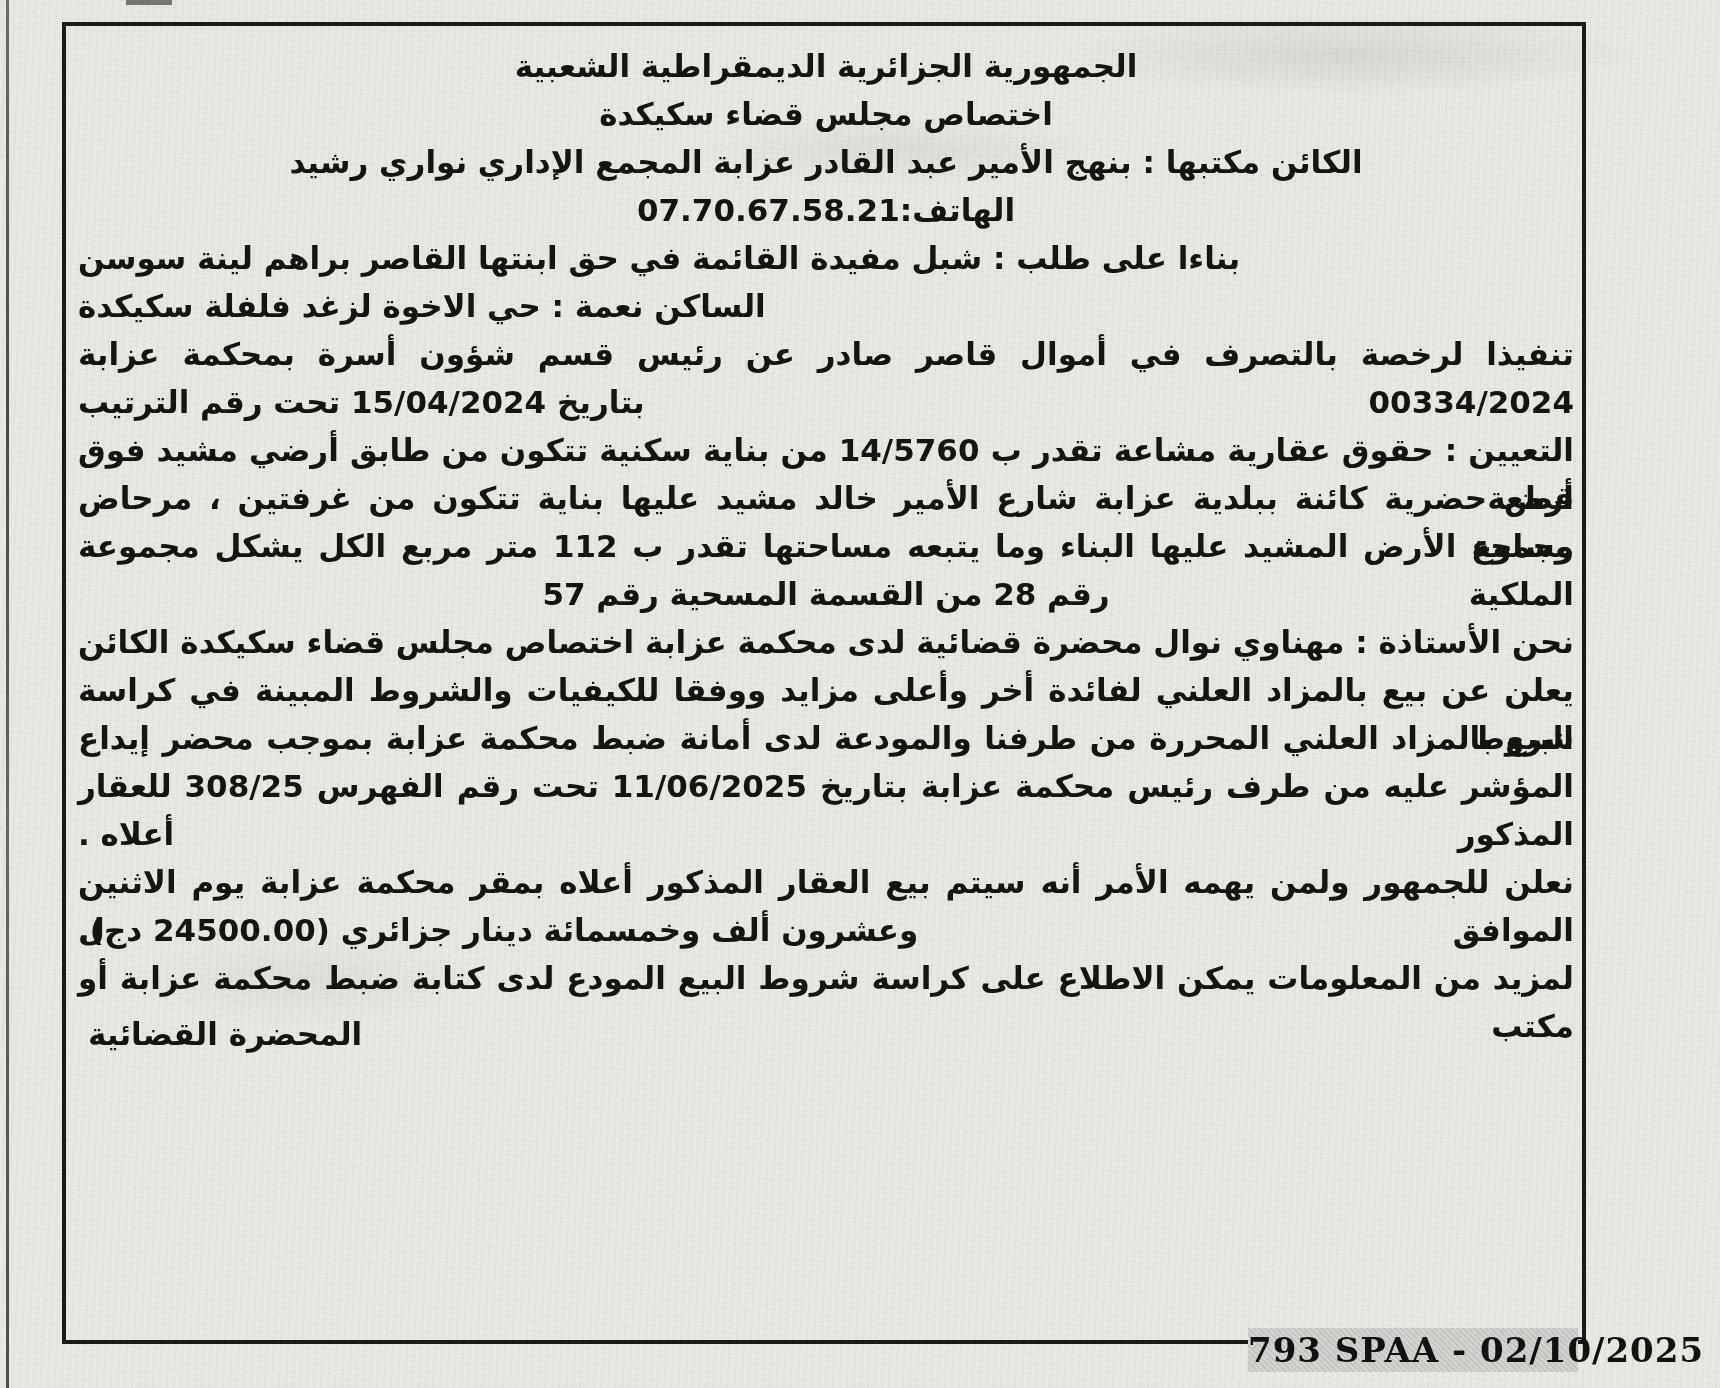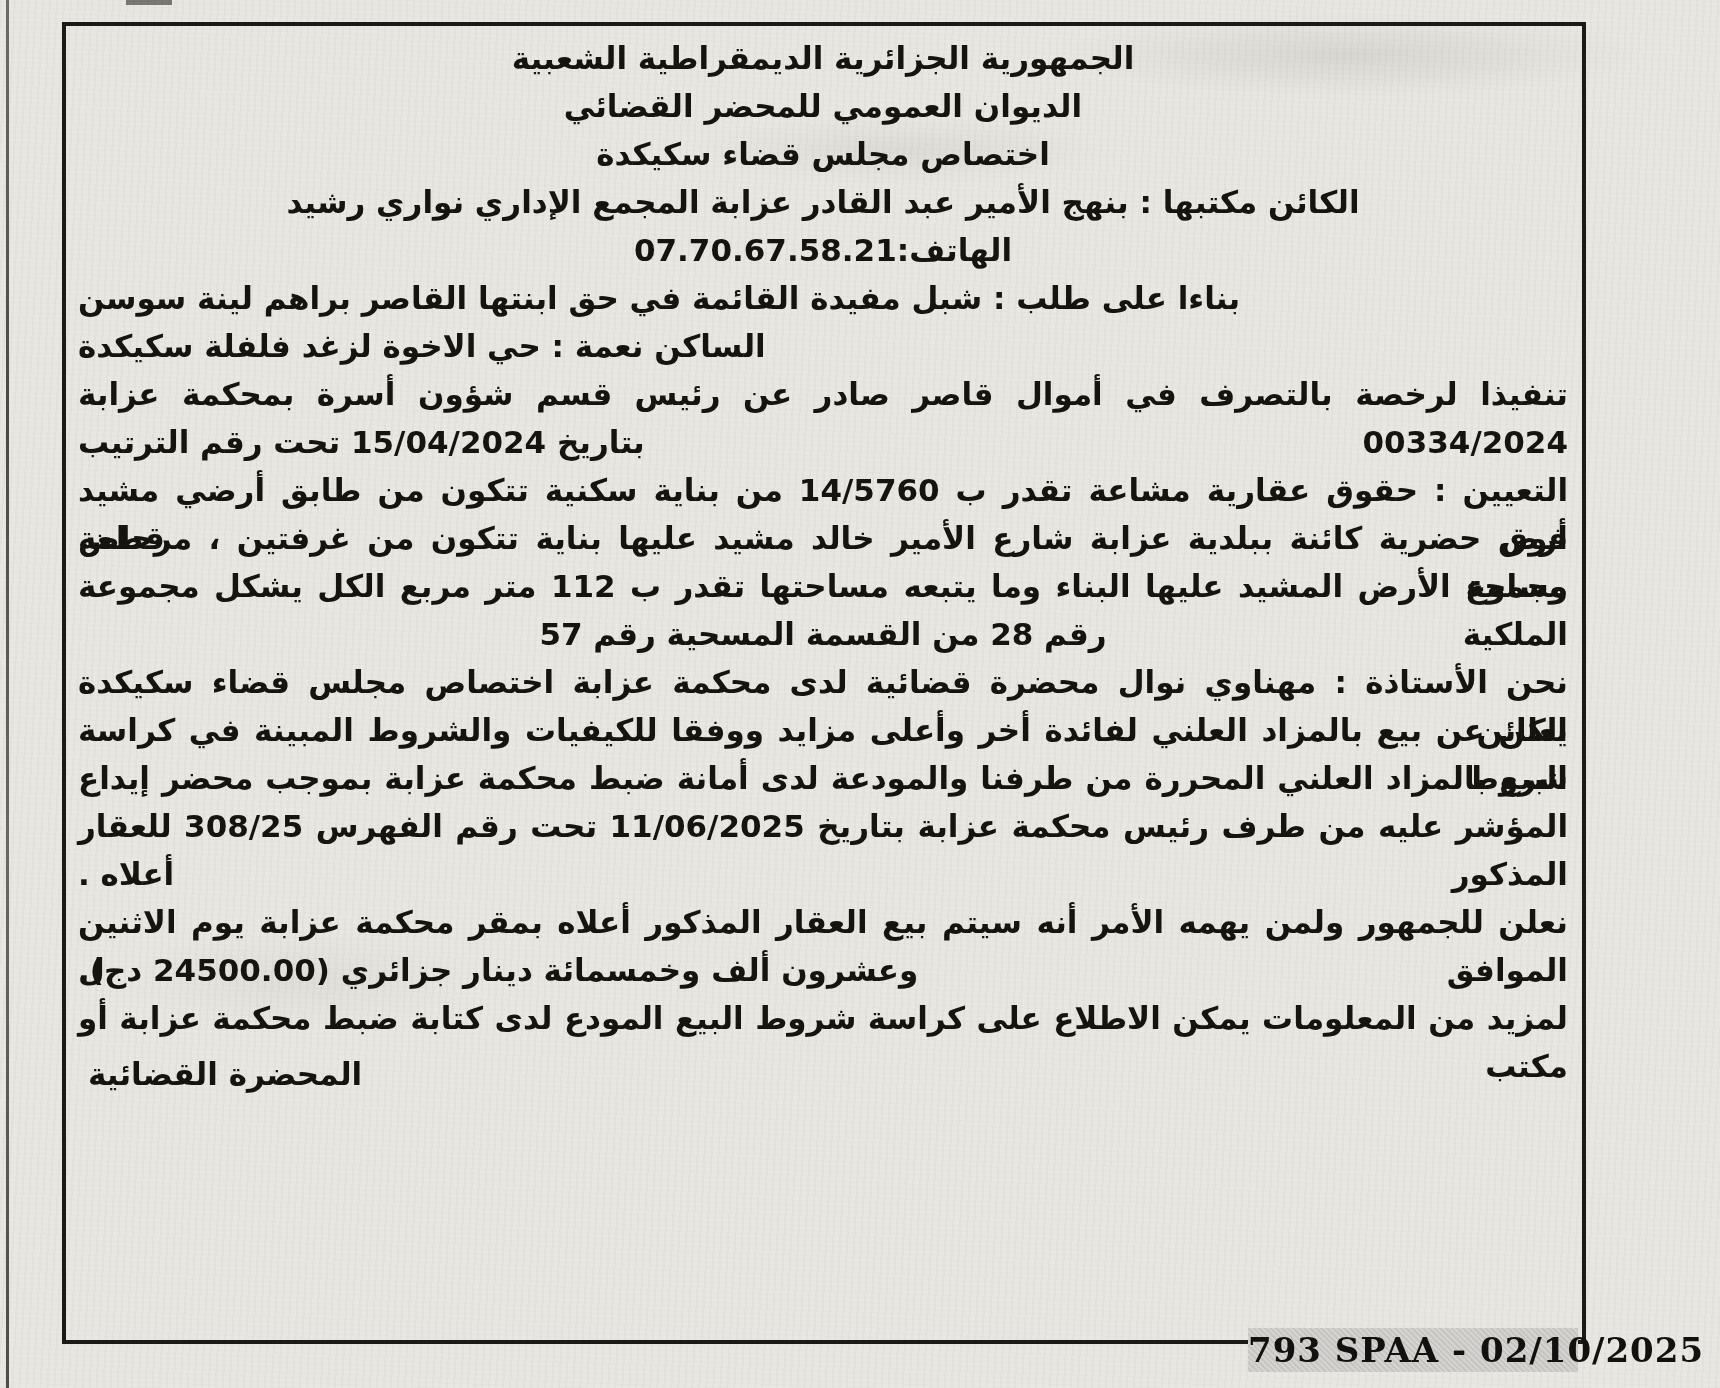--- a/index.html
+++ b/index.html
@@ -28,23 +28,24 @@
   .corner-tick{
     position:absolute;left:126px;top:0;width:46px;height:5px;background:#4a4741;opacity:.7;
   }
   .frame{
     position:absolute;left:62px;top:22px;width:1524px;height:1322px;
     border:4px solid #1b1a17;
     box-sizing:border-box;
   }
   .content{
     direction:rtl;
-    padding:8px 14px 0 12px;
+    padding:8px 8px 0 12px;
     font-weight:700;
     font-size:31px;
+    margin-top:8px;
   }
   .ln{height:48px;line-height:48px;white-space:nowrap;}
   .c{text-align:center;}
   .r{text-align:left;}
   .j{text-align:justify;text-align-last:justify;white-space:normal;}
   .title-ln{font-size:34px;}
   .signature{
     margin-top:8px;height:48px;line-height:48px;
     text-align:center;width:fit-content;margin-right:auto;margin-left:0;
     padding-right:4px;font-size:31px;
@@ -65,21 +66,20 @@
 <body>
 
 <div class="paper-noise"></div>
 <div class="col-rule"></div>
 <div class="corner-tick"></div>
 
 <div class="frame">
   <div class="content" lang="ar">
 
     <div class="ln c">الجمهورية الجزائرية الديمقراطية الشعبية</div>
-    <div class="ln c">الديوان العمومي للمحضر القضائي</div>
     <div class="ln c">اختصاص مجلس قضاء سكيكدة</div>
     <div class="ln c">الكائن مكتبها : بنهج الأمير عبد القادر عزابة المجمع الإداري نواري رشيد</div>
     <div class="ln c">الهاتف:07.70.67.58.21</div>
 
 
     <div class="ln r">بناءا على طلب : شبل مفيدة القائمة في حق ابنتها القاصر براهم لينة سوسن</div>
     <div class="ln r">الساكن نعمة : حي الاخوة لزغد فلفلة سكيكدة</div>
     <div class="ln j">تنفيذا لرخصة بالتصرف في أموال قاصر صادر عن رئيس قسم شؤون أسرة بمحكمة عزابة 00334/2024</div>
     <div class="ln r">بتاريخ 15/04/2024 تحت رقم الترتيب</div>
     <div class="ln j">التعيين : حقوق عقارية مشاعة تقدر ب 14/5760 من بناية سكنية تتكون من طابق أرضي مشيد فوق قطعة</div>

